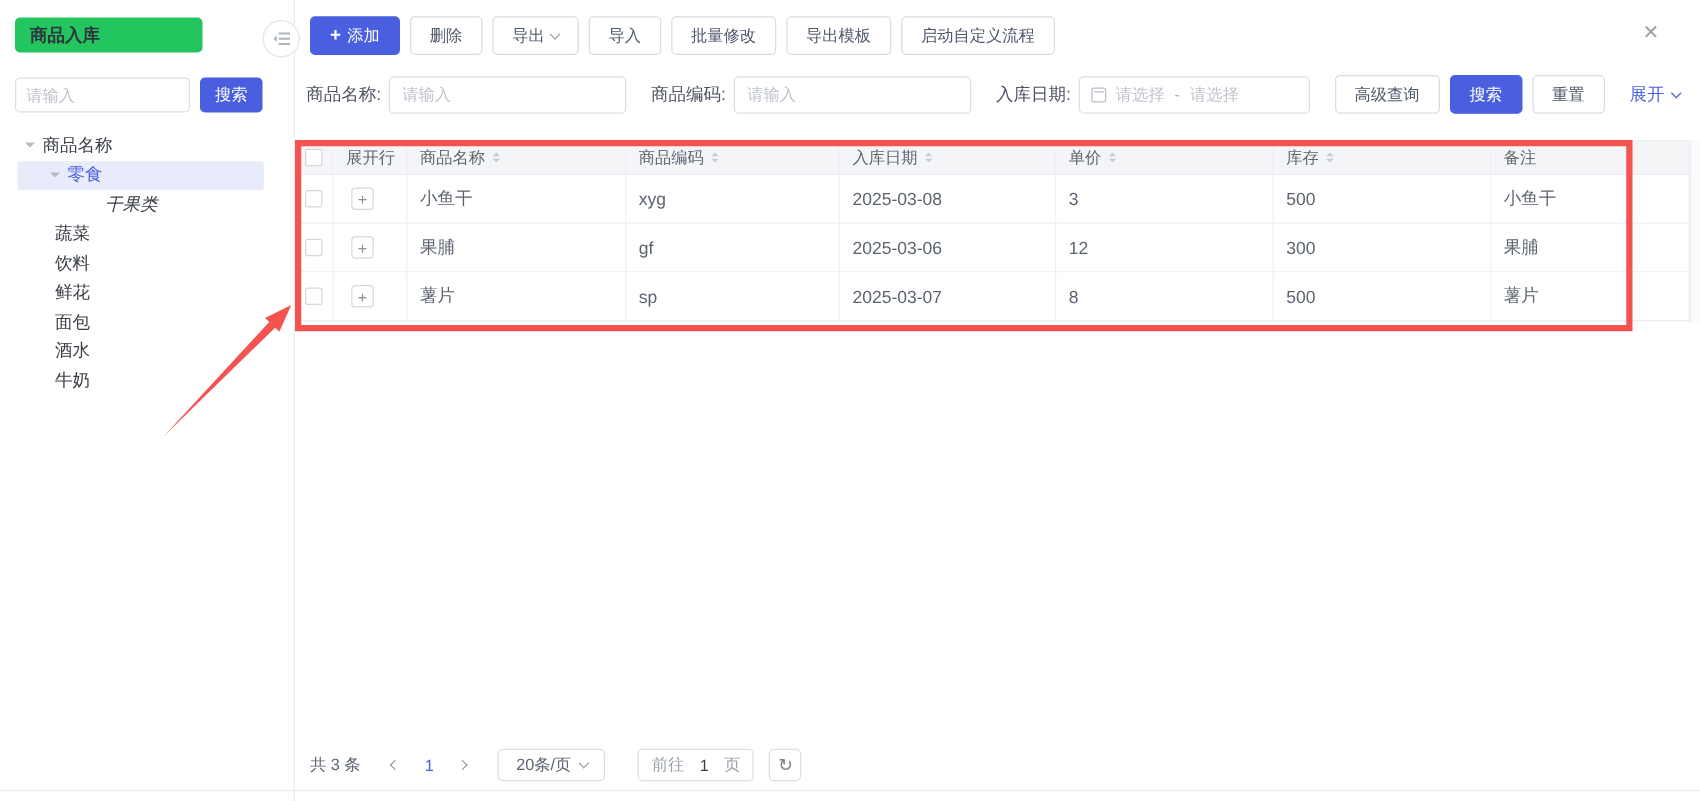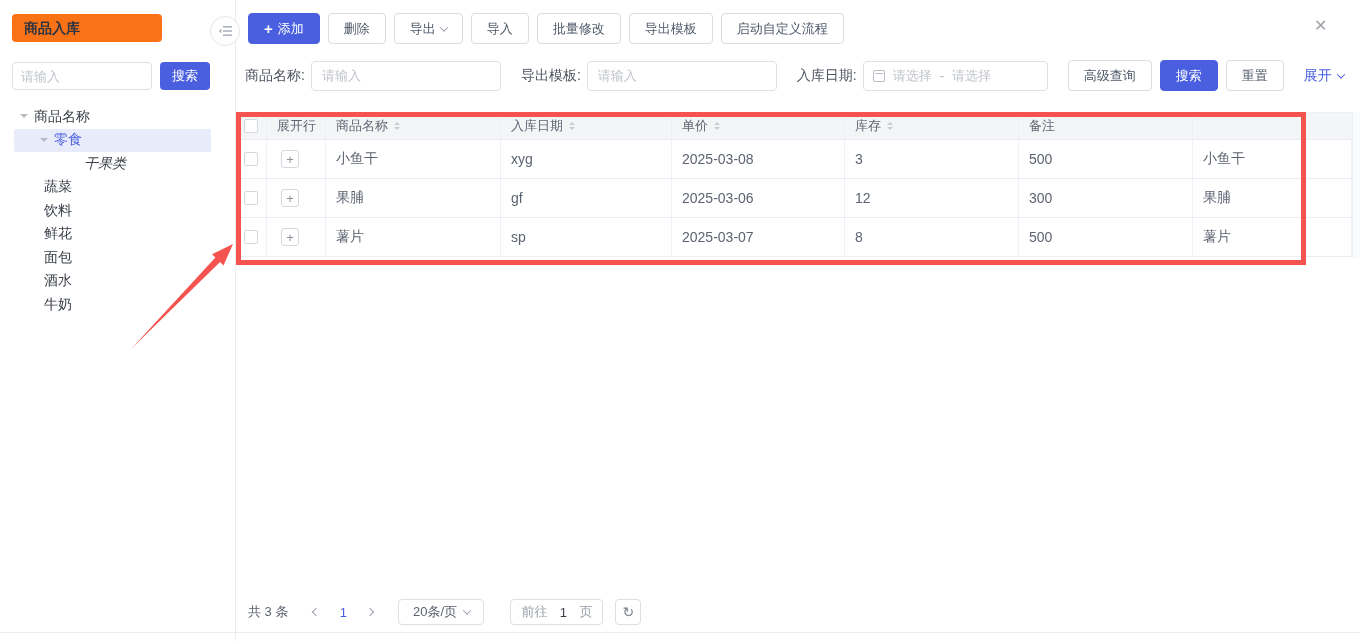--- a/index.html
+++ b/index.html
@@ -2,21 +2,21 @@
 <html><head>
 <meta charset="utf-8">
 <style>
   * { margin:0; padding:0; box-sizing:border-box; }
   html,body { width:1360px; height:641px; overflow:hidden; }
   body { font-family:"Liberation Sans","DejaVu Sans",sans-serif; background:#fff; color:#5c6370; }
   .app { position:relative; width:1360px; height:641px; background:#fff; }
 
   
   .sidebar { position:absolute; left:0; top:0; width:236px; height:641px; background:#fff; border-right:1px solid #ecedf0; }
-  .side-title { position:absolute; left:12px; top:14px; width:150px; height:28px; background:#f97316; border-radius:4px;
+  .side-title { position:absolute; left:12px; top:14px; width:150px; height:28px; background:#22c55e; border-radius:4px;
                 font-size:14px; font-weight:700; color:#2e3440; line-height:28px; padding-left:12px; }
   .side-input { position:absolute; left:12px; top:62px; width:140px; height:28px; border:1px solid #dcdfe6; border-radius:4px;
                 padding:0 8px; font-size:13px; color:#333; outline:none; font-family:inherit; }
   .side-input::placeholder { color:#c0c4cc; }
   .side-search-btn { position:absolute; left:160px; top:62px; width:50px; height:28px; border:none; border-radius:4px;
                 background:#4a5fe0; color:#fff; font-size:13px; cursor:pointer; font-family:inherit; }
   .tree { position:absolute; left:0; top:105px; width:236px; }
   .tree-item { height:23.5px; display:flex; align-items:center; font-size:14px; color:#3b4048; cursor:pointer; }
   .indent-a { padding-left:20px; }
   .indent-b { padding-left:40px; }
@@ -171,21 +171,21 @@
     <button class="btn">
         <span>启动自定义流程</span>
       </button>
   </div>
 
   <span class="close-x">✕</span>
 
   <div class="filters">
     <span class="f-label">商品名称:</span>
     <input class="f-input" placeholder="请输入" style="">
-    <span class="f-label">导出模板:</span>
+    <span class="f-label">商品编码:</span>
     <input class="f-input" placeholder="请输入" style="">
     <span class="f-label">入库日期:</span>
     <div class="datebox">
       <span class="cal-ic"></span>
       <span class="ph">请选择</span>
       <span class="f-dash">-</span>
       <span class="ph">请选择</span>
     </div>
     <button class="btn">
         <span>高级查询</span>
@@ -205,20 +205,27 @@
   <div class="table">
     <div class="t-row t-head">
       <div class="cell c-check">
           <span class="checkbox"></span>
         </div>
       <div class="cell">
           <span>展开行</span>
         </div>
       <div class="cell">
         <span>商品名称</span>
+          <span class="sort">
+            <i class="up"></i>
+            <i class="dn"></i>
+          </span>
+      </div>
+      <div class="cell">
+        <span>商品编码</span>
           <span class="sort">
             <i class="up"></i>
             <i class="dn"></i>
           </span>
       </div>
       <div class="cell">
         <span>入库日期</span>
           <span class="sort">
             <i class="up"></i>
             <i class="dn"></i>

